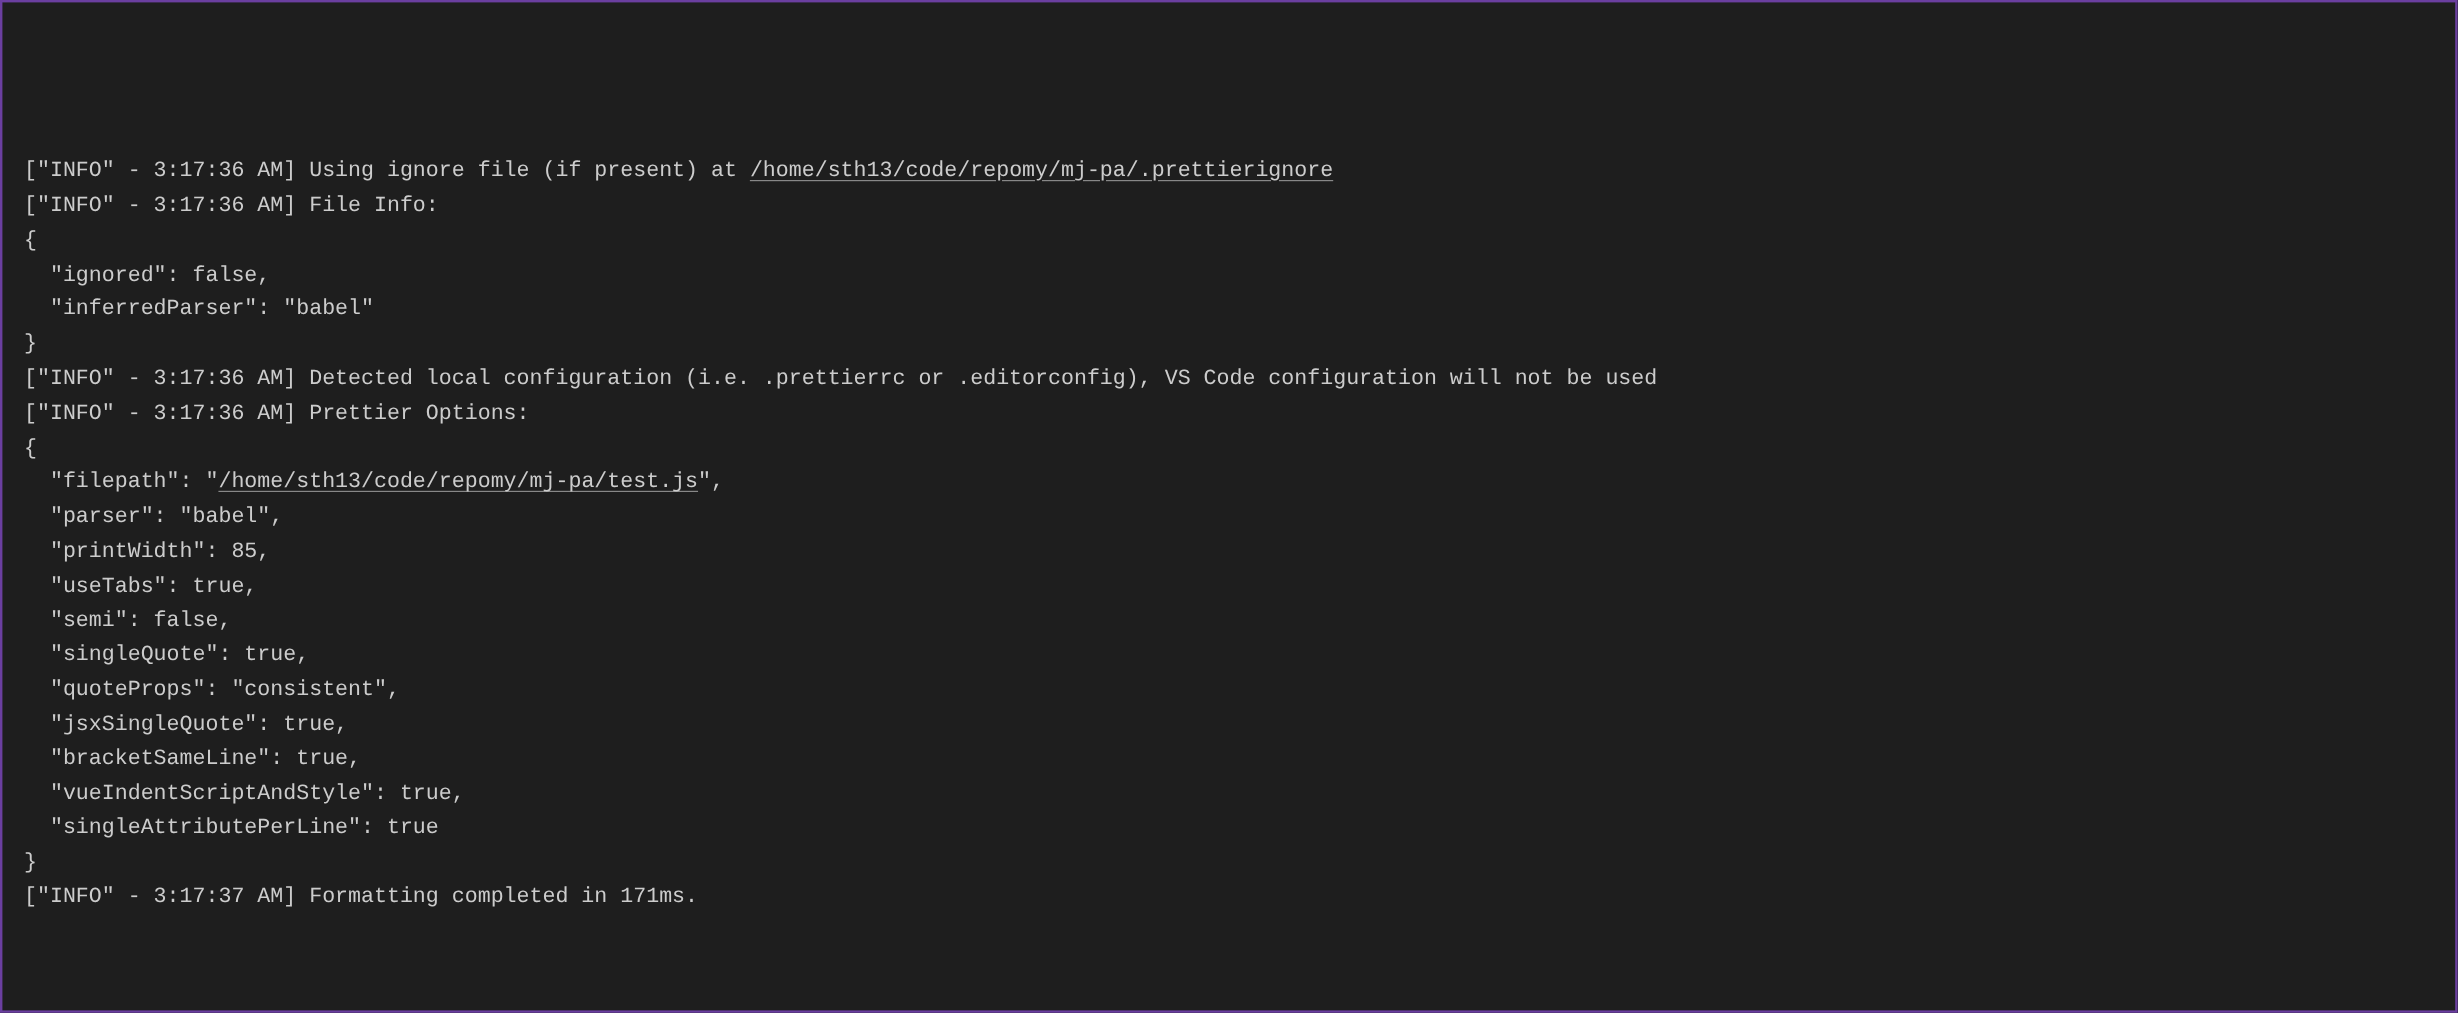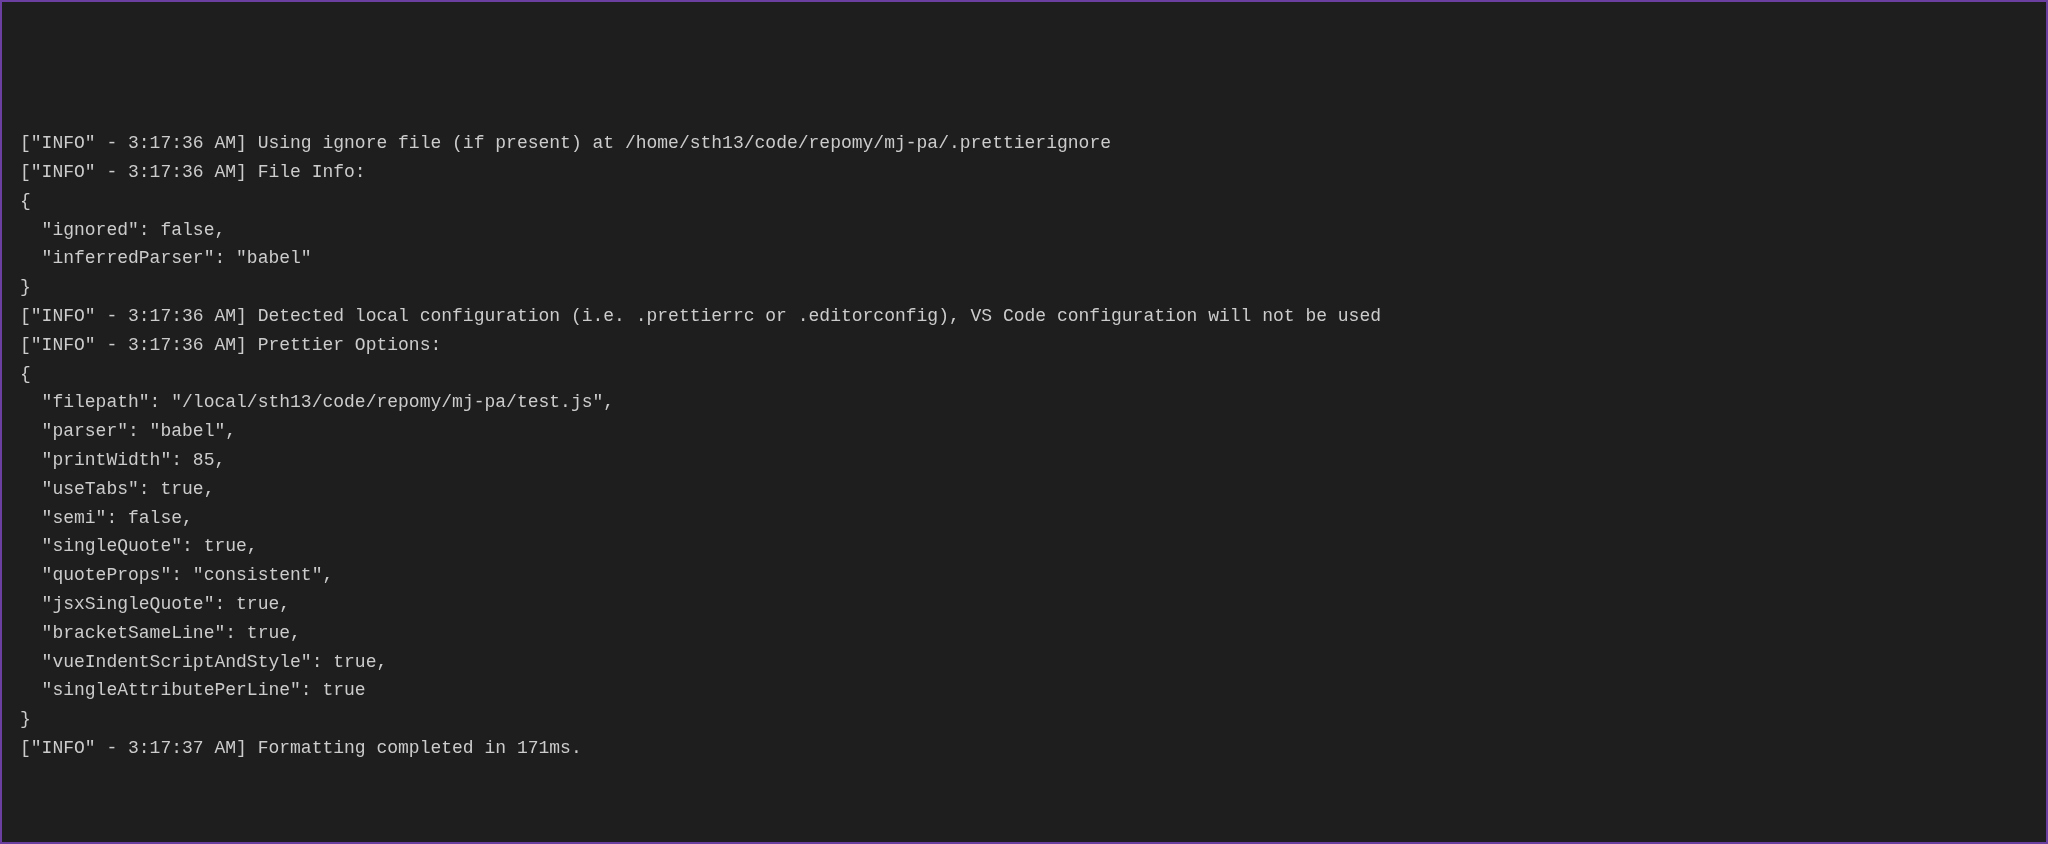--- a/index.html
+++ b/index.html
@@ -10,39 +10,40 @@
       font-size: 18px;
       line-height: 1.6;
       padding: 12px 18px;
       border: 2px solid #6b3fa0;
       width: 2048px;
       height: 844px;
       overflow: hidden;
       white-space: pre;
     }
     .underline {
+      text-decoration: underline;
       text-decoration-color: #888888;
       text-underline-offset: 3px;
     }
   </style>
 </head>
 <body>
 
 
 
 <div><span>["INFO" - 3:17:36 AM] Using ignore file (if present) at </span><span class="underline">/home/sth13/code/repomy/mj-pa/.prettierignore</span>
 <span>["INFO" - 3:17:36 AM] File Info:</span>
 <span>{</span>
 <span>  "ignored": false,</span>
 <span>  "inferredParser": "babel"</span>
 <span>}</span>
 <span>["INFO" - 3:17:36 AM] Detected local configuration (i.e. .prettierrc or .editorconfig), VS Code configuration will not be used</span>
 <span>["INFO" - 3:17:36 AM] Prettier Options:</span>
 <span>{</span>
-<span>  "filepath": "</span><span class="underline">/local/sth13/code/repomy/mj-pa/test.js</span><span>",</span>
+<span>  "filepath": "</span><span class="underline">/home/sth13/code/repomy/mj-pa/test.js</span><span>",</span>
 <span>  "parser": "babel",</span>
 <span>  "printWidth": 85,</span>
 <span>  "useTabs": true,</span>
 <span>  "semi": false,</span>
 <span>  "singleQuote": true,</span>
 <span>  "quoteProps": "consistent",</span>
 <span>  "jsxSingleQuote": true,</span>
 <span>  "bracketSameLine": true,</span>
 <span>  "vueIndentScriptAndStyle": true,</span>
 <span>  "singleAttributePerLine": true</span>

